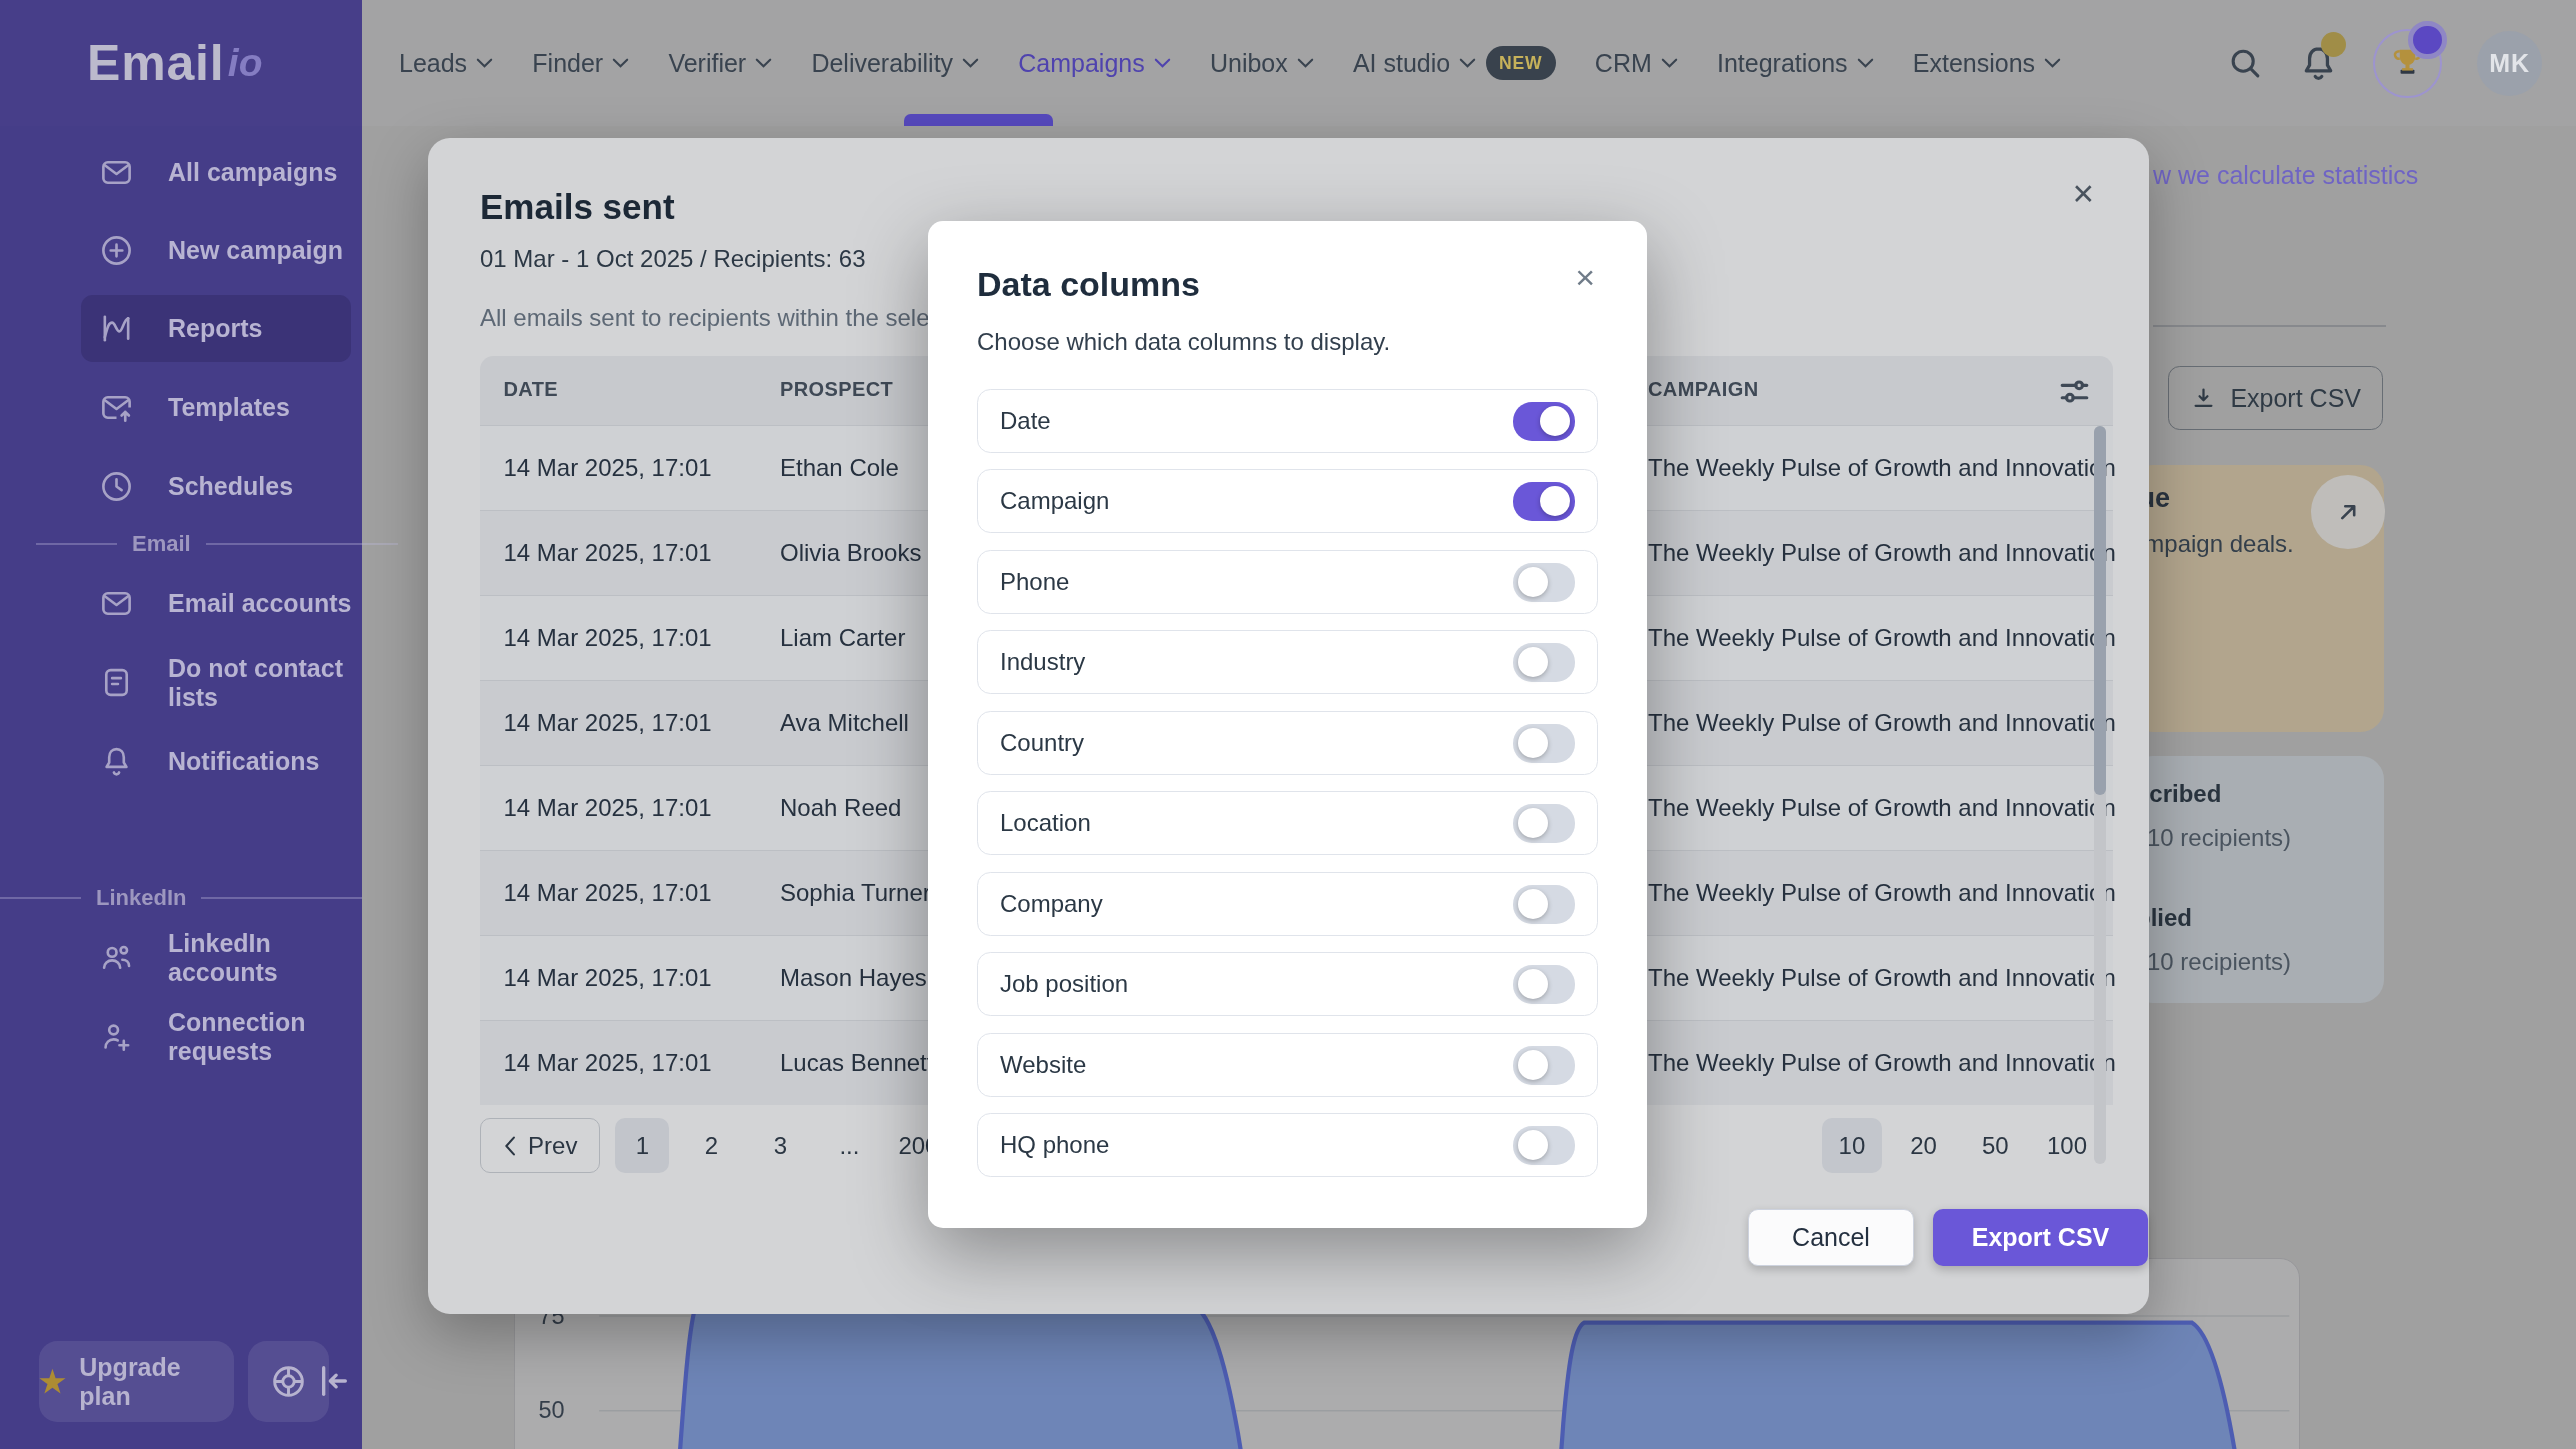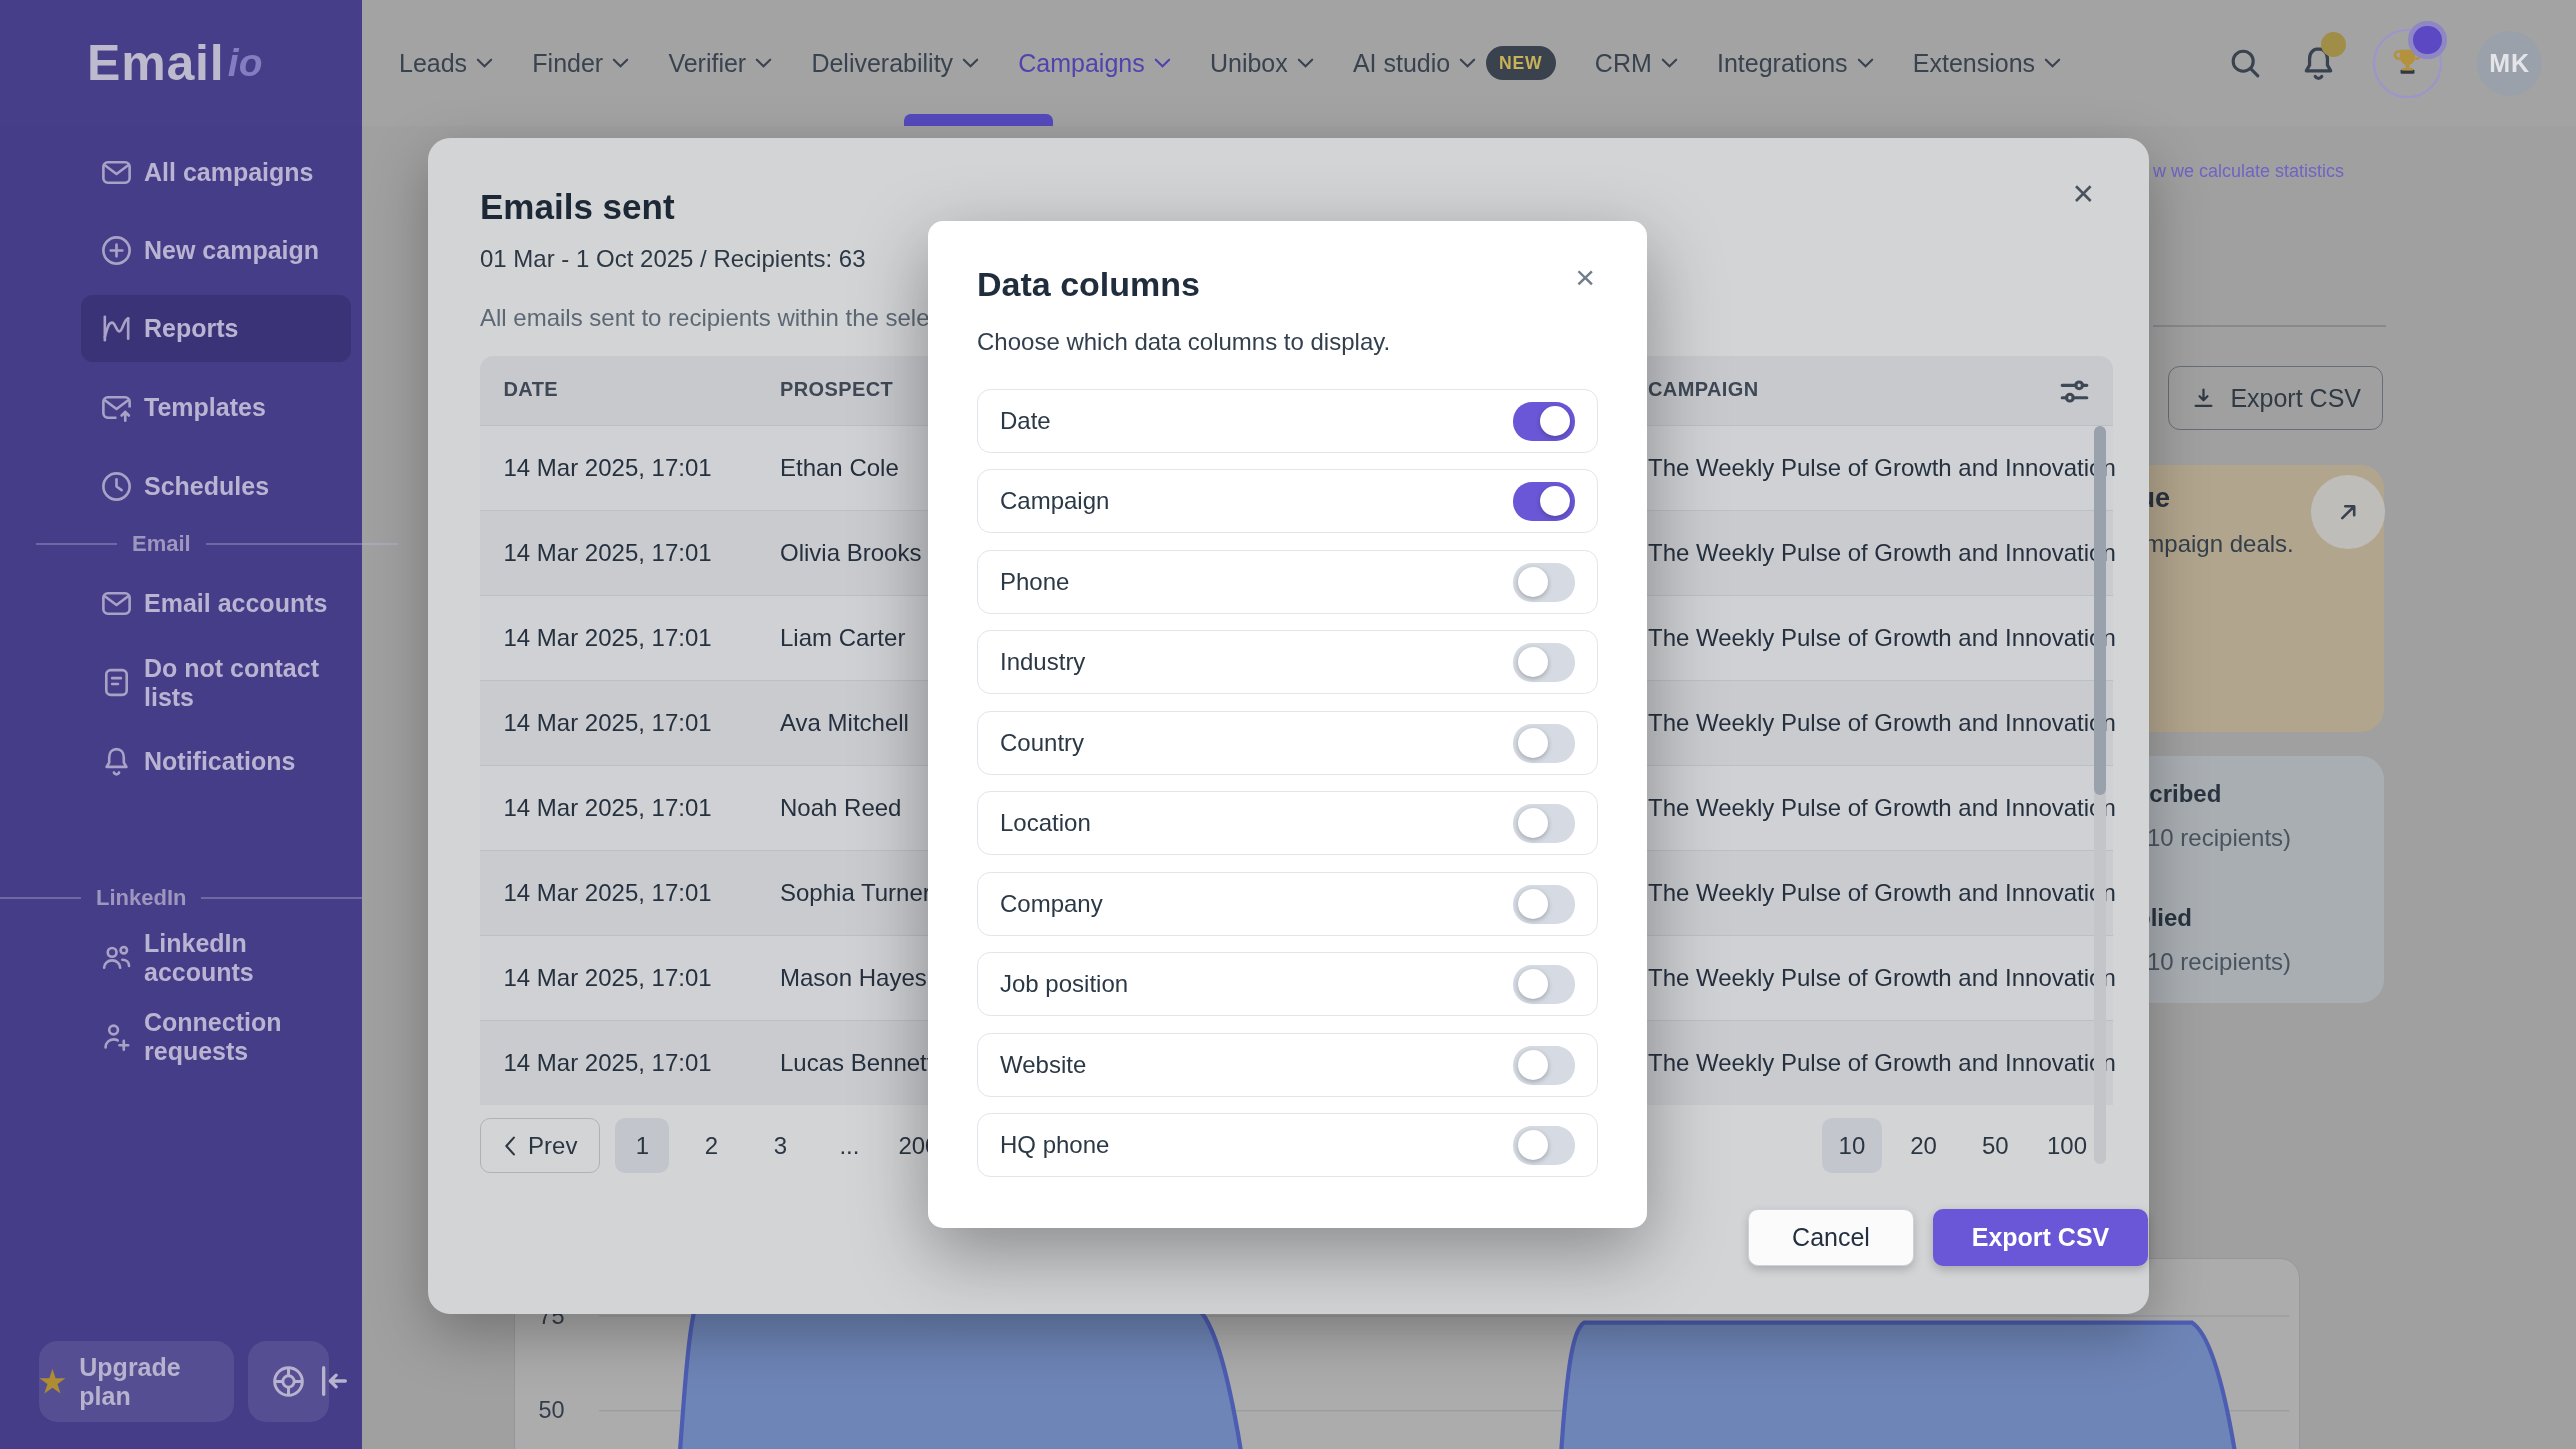--- a/index.html
+++ b/index.html
@@ -24,38 +24,38 @@
   .bell-wrap{position:relative;}
   .bell-dot{position:absolute;right:-8.4px;top:-11.7px;width:25px;height:25px;border-radius:50%;background:#a08d47;}
   .trophy-wrap{position:relative;width:65px;height:65px;border-radius:50%;border:2.5px solid #9d94cf;
                display:flex;align-items:center;justify-content:center;}
   .trophy-dot{position:absolute;right:-6.7px;top:-10px;width:28.5px;height:28.5px;border-radius:50%;background:#5b48c2;border:5px solid #8f87c5;}
   .avatar{width:65px;height:65px;border-radius:50%;background:#9ba1ab;color:#e3e5e9;font-size:25px;font-weight:700;
           display:flex;align-items:center;justify-content:center;letter-spacing:0.8px;}
 
   
   .sidebar{position:absolute;left:0;top:126px;width:362px;height:1323px;background:#453d88;}
-  .side-item{position:absolute;left:0;width:362px;height:67px;display:flex;align-items:center;gap:10px;
+  .side-item{position:absolute;left:0;width:362px;height:67px;display:flex;align-items:center;gap:34px;
              padding-left:99px;box-sizing:border-box;color:#b8b4d2;font-size:25px;font-weight:600;cursor:pointer;}
   .side-item .sicon{color:#a7a2c6;flex:0 0 auto;}
   .side-active{position:absolute;left:81px;width:270px;height:67px;background:#3b3377;border-radius:11.7px;}
   .side-section{position:absolute;left:0;width:362px;height:34px;display:flex;align-items:center;gap:15px;
                 color:#9d97bf;font-size:22px;font-weight:700;}
   .side-section .line{height:1.7px;background:rgba(190,185,220,0.35);flex:1;}
   .side-section .line.short{flex:0 0 81px;}
   .upgrade-pill{position:absolute;left:39px;top:1215px;width:195px;height:81px;background:rgba(255,255,255,0.09);
                 border-radius:18.4px;display:flex;align-items:center;justify-content:center;gap:13.4px;
                 color:#b7b3cf;font-size:25px;font-weight:700;cursor:pointer;}
   .star{color:#ad8c33;font-size:30px;}
   .help-pill{position:absolute;left:248px;top:1215px;width:81px;height:81px;background:rgba(255,255,255,0.09);
              border-radius:18.4px;display:flex;align-items:center;justify-content:center;color:#b7b3cf;cursor:pointer;}
   .collapse-btn{position:absolute;left:312px;top:1235px;color:#b7b3cf;cursor:pointer;}
 
   
-  .stats-link{position:absolute;left:2153px;top:161px;font-size:18px;color:#6f64c4;cursor:pointer;white-space:nowrap;}
+  .stats-link{position:absolute;left:2153px;top:161px;font-size:25px;color:#6f64c4;cursor:pointer;white-space:nowrap;}
   .right-divider{position:absolute;left:2153px;top:325px;width:233px;height:1.7px;background:#87898d;}
   .export-outline{position:absolute;left:2168px;top:366px;width:215px;height:64px;border:1.7px solid #676d74;
                   border-radius:11.7px;display:flex;align-items:center;justify-content:center;gap:13.4px;
                   color:#2f3a45;font-size:25px;background:transparent;cursor:pointer;box-sizing:border-box;}
   .deals-card{position:absolute;left:2129px;top:465px;width:255px;height:267px;background:#b2a58d;border-radius:23.5px;}
   .deals-line1{position:absolute;left:2131px;top:483px;font-size:27px;font-weight:700;color:#2a3440;}
   .deals-line2{position:absolute;left:2131px;top:530px;font-size:24px;color:#333f4b;}
   .deals-arrow{position:absolute;left:2311px;top:475px;width:74px;height:74px;border-radius:50%;background:#bfbdba;
                display:flex;align-items:center;justify-content:center;color:#39434f;cursor:pointer;}
   .stats-card{position:absolute;left:2129px;top:756px;width:255px;height:247px;background:#a9aeb3;border-radius:23.5px;}

